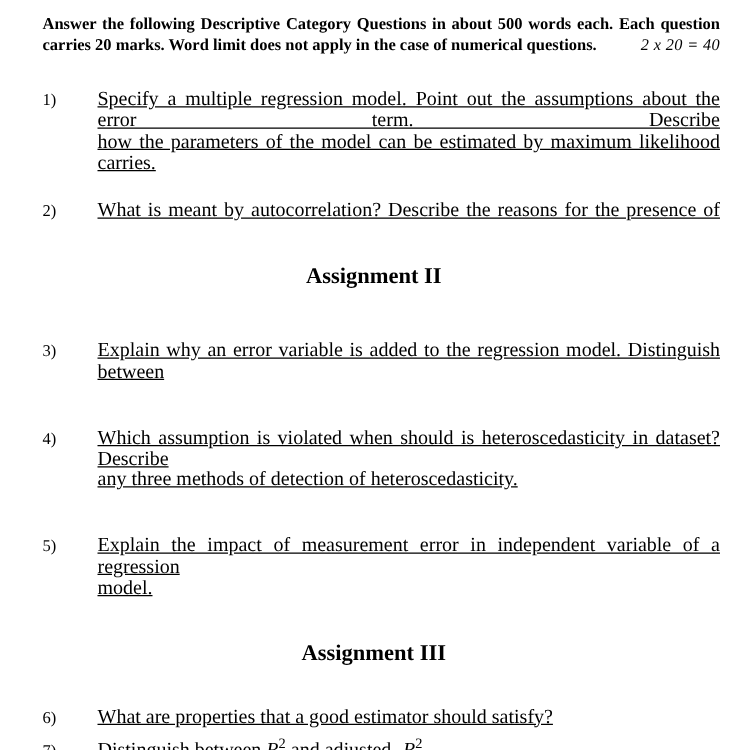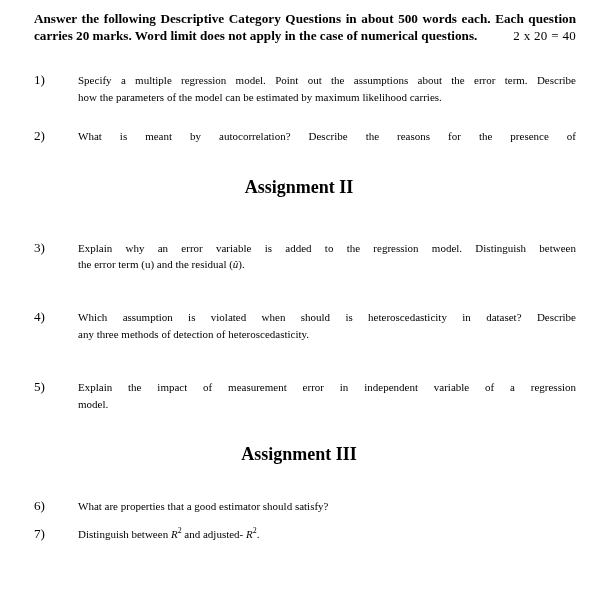--- a/index.html
+++ b/index.html
@@ -60,20 +60,21 @@
   }
   .instr-row .tail {
     font-weight: bold;
     font-size: 13.2px;
   }
   .instr-row .marks {
     font-weight: normal;
     font-size: 13px;
     white-space: nowrap;
     letter-spacing: 0.3px;
+    font-style: italic;
   }
 
   
   .assignment-heading {
     text-align: center;
     font-weight: bold;
     font-size: 18px;
     margin: 0;
     width: 542px;
     margin-left: -6px;
@@ -89,22 +90,23 @@
   .qnum {
     width: 44px;
     flex: 0 0 44px;
     font-size: 13.2px;
     line-height: 16.8px;
   }
   .qtext {
     flex: 1 1 auto;
     text-align: justify;
     text-justify: inter-word;
-    font-size: 11px;
+    font-size: 16px;
     line-height: 16.8px;
+    text-decoration: underline;
   }
   .qtext .ln {
     display: block;
   }
   .qtext .ln.jst {
     text-align: justify;
     text-align-last: justify;
   }
 
   .math {
@@ -164,21 +166,20 @@
 
     <div class="sp-c"></div>
 
 
     <div class="sp-h"></div>
 
     <div class="qrow">
       <div class="qnum">3)</div>
       <div class="qtext">
         <span class="ln jst">Explain why an error variable is added to the regression model. Distinguish between</span>
-        <span class="ln"><span>the error term (u) and the residual (</span><span class="math">û</span><span>).</span></span>
       </div>
     </div>
 
     <div class="sp-i"></div>
 
     <div class="qrow">
       <div class="qnum">4)</div>
       <div class="qtext">
         <span class="ln jst">Which assumption is violated when should is heteroscedasticity in dataset? Describe</span>
         <span class="ln">any three methods of detection of heteroscedasticity.</span>

